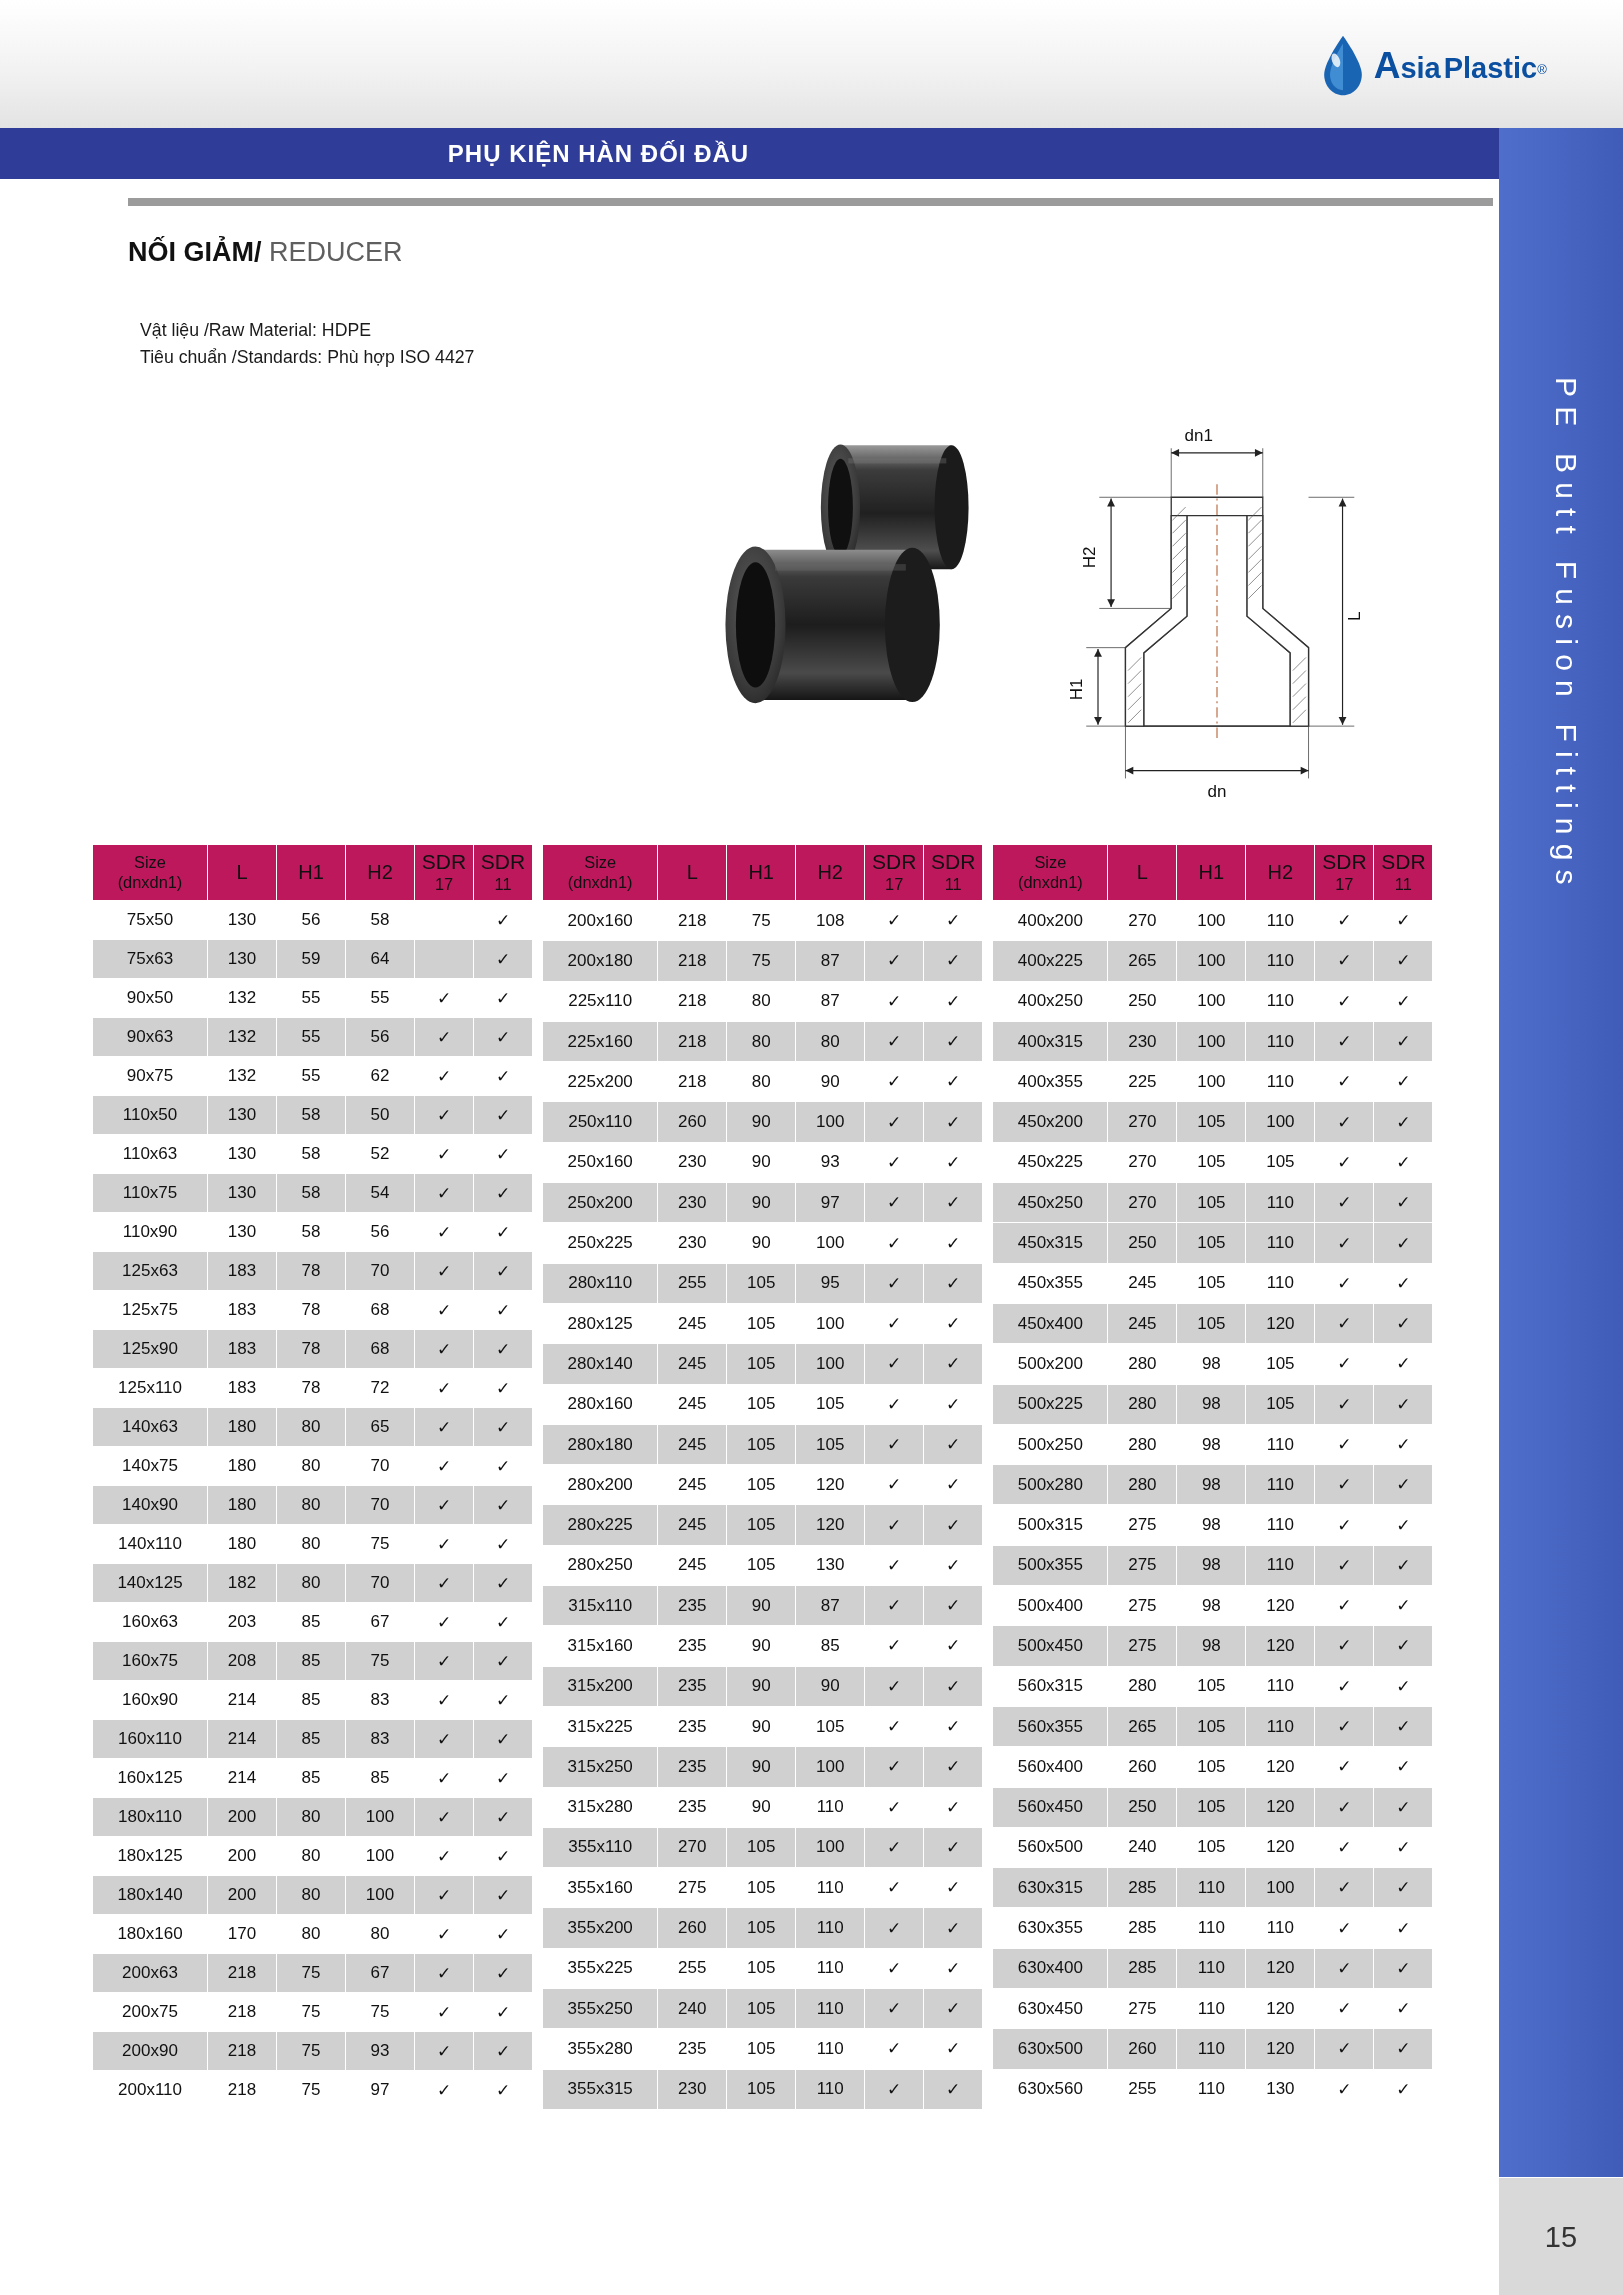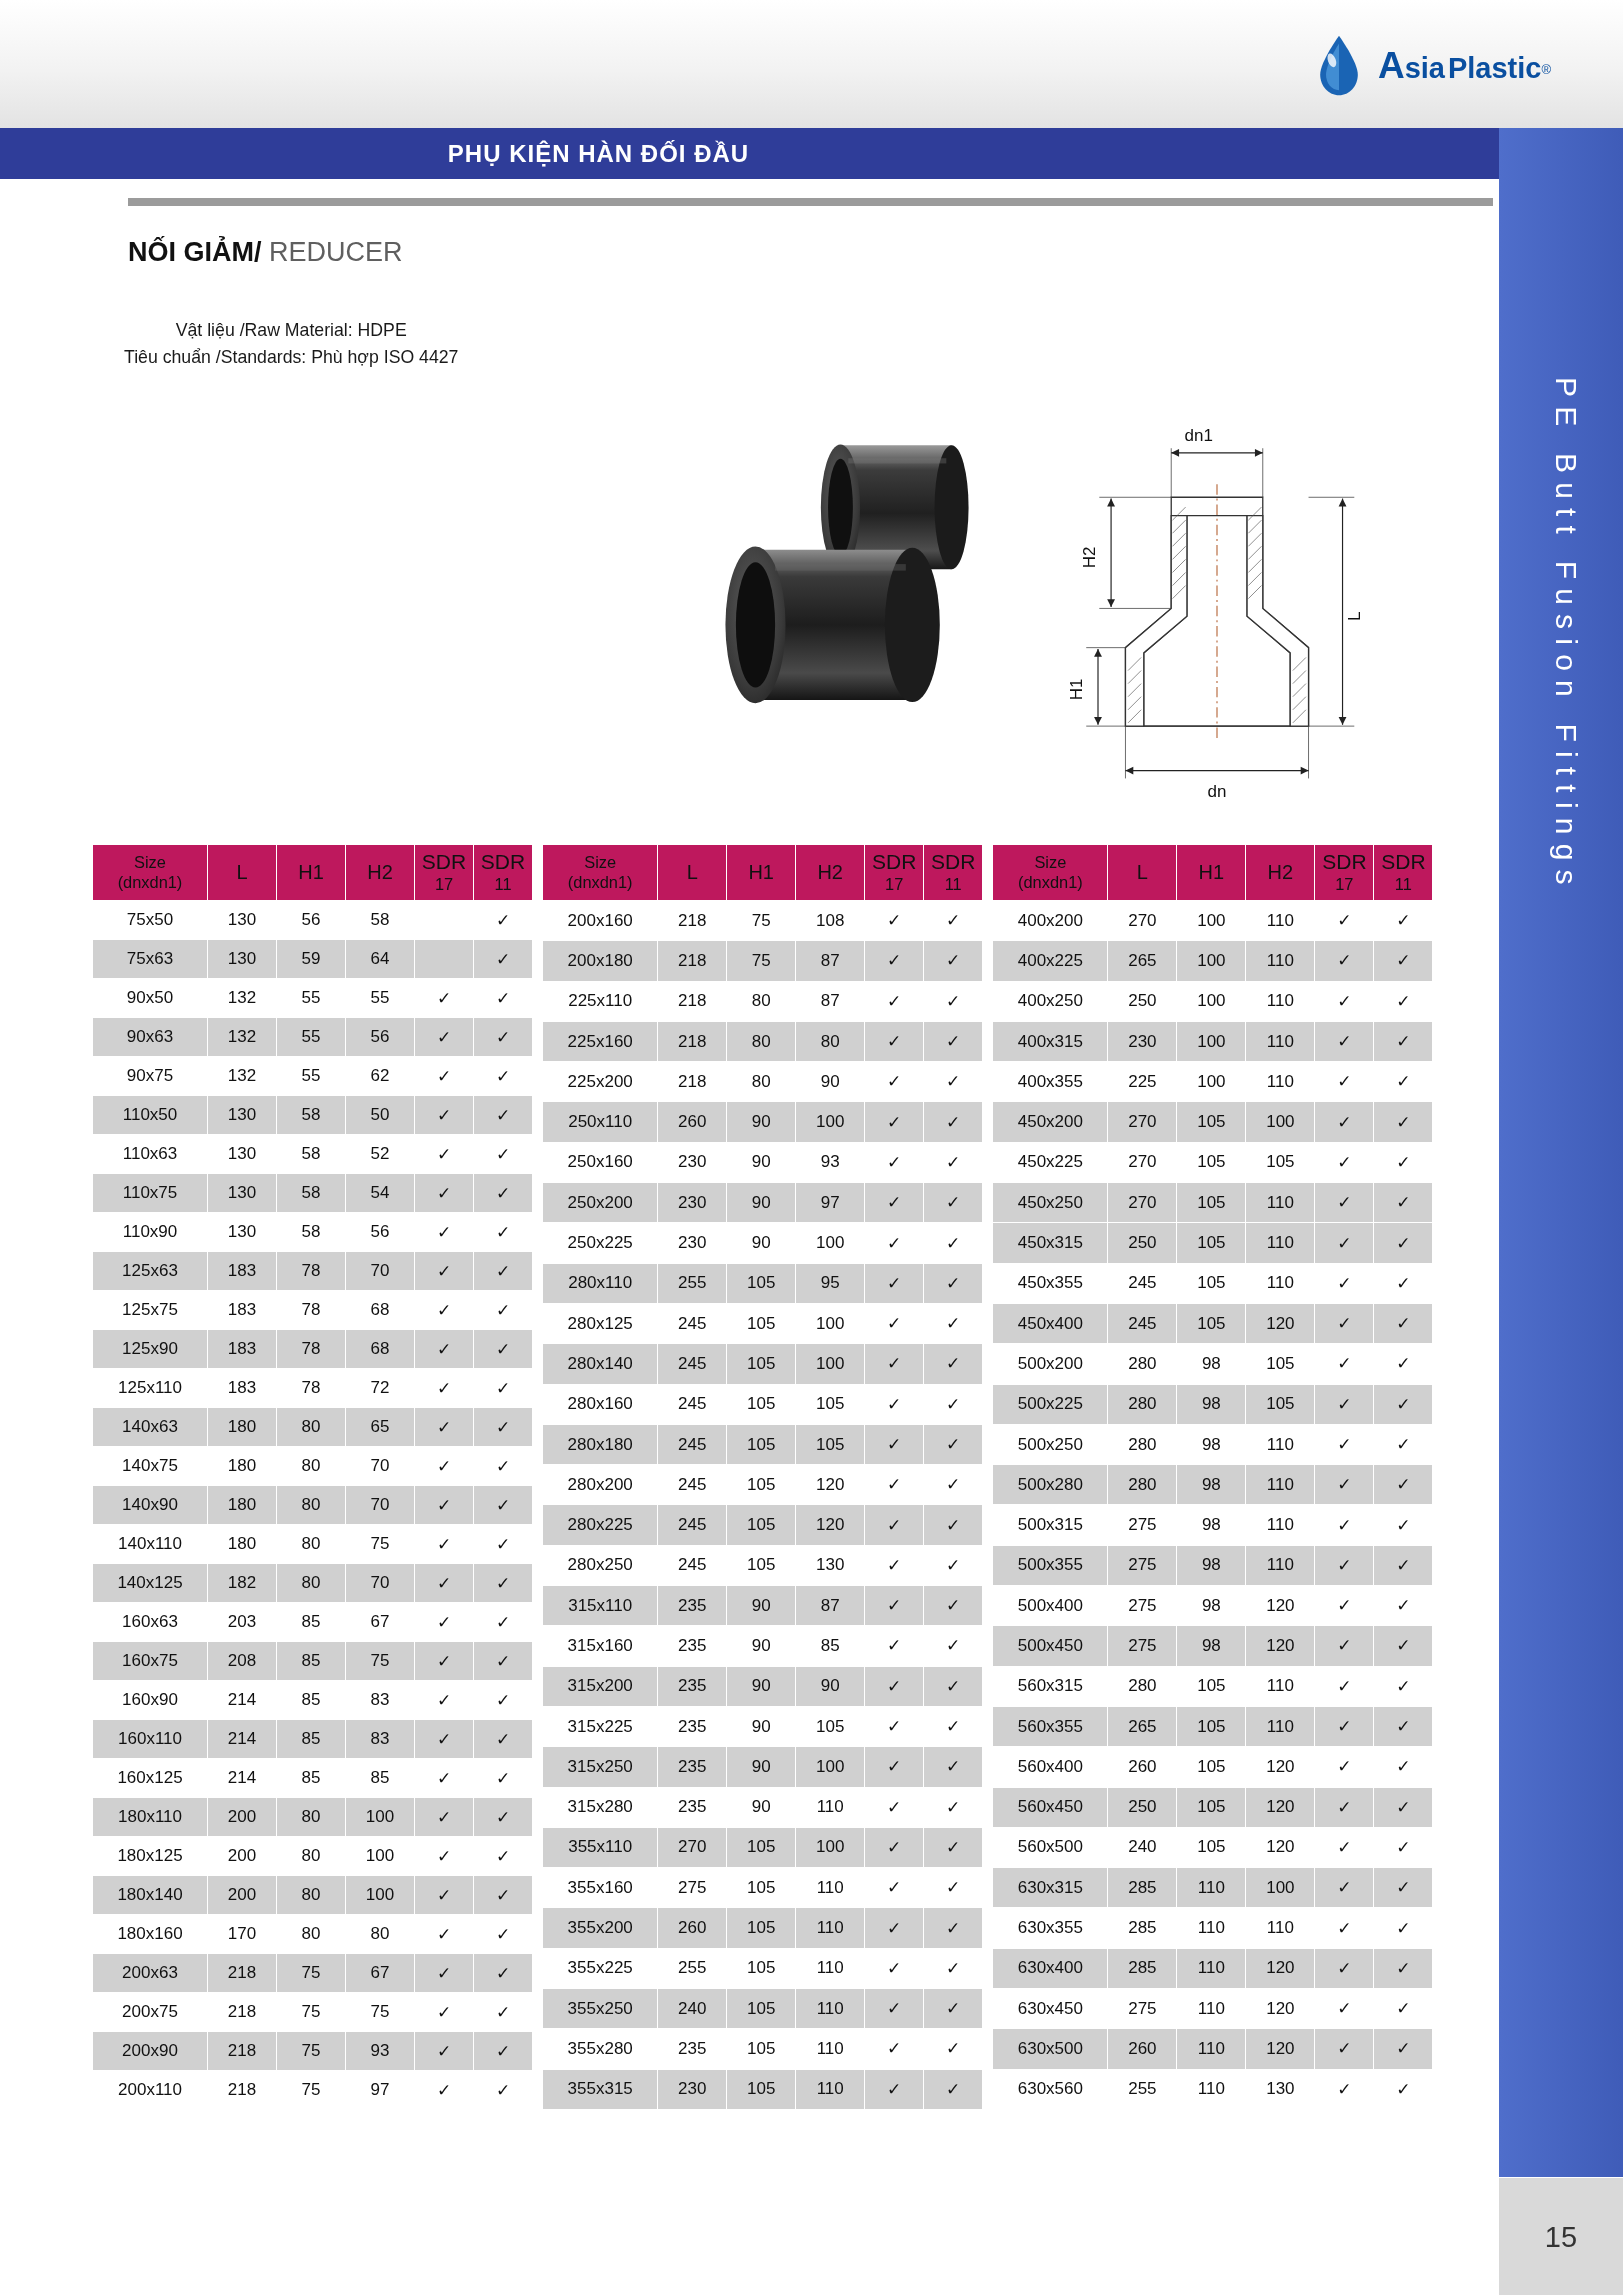--- a/index.html
+++ b/index.html
@@ -17,21 +17,21 @@
   .top-band {
     position: absolute;
     top: 0; left: 0;
     width: 1623px; height: 128px;
     background: linear-gradient(to bottom, #ffffff 0%, #f2f2f2 55%, #e3e3e3 100%);
   }
   .logo-wrap {
     position: absolute;
     top: 26px; right: 72px;
     width: 236px; height: 79px;
-    display: flex; align-items: center; justify-content: space-between;
+    display: flex; align-items: center; justify-content: center;
   }
   .logo-drop {
     width: 48px; height: 63px; position: relative; margin-right: 6.5px;
   }
   .logo-drop svg { display: block; }
   .logo-text { line-height: 1; }
   .logo-a {
     font-size: 37px; font-weight: bold; color: #0a4fa0;
     letter-spacing: 0px;
   }
@@ -107,25 +107,24 @@
   .h-main {
     position: absolute;
     top: 237px; left: 128px;
     font-size: 27px;
   }
   .h-main .vn { font-weight: bold; color: #111; }
   .h-main .en { color: #5f5f5f; font-weight: normal; }
 
   .meta {
     position: absolute;
-    top: 317px; left: 124px;
+    top: 317px; left: 140px;
     font-size: 17.7px;
     color: #1a1a1a;
     line-height: 1.5;
-    text-align: center;
   }
 
   
   .photo {
     position: absolute;
     left: 677px; top: 419px;
     width: 340px; height: 366px;
   }
 
   

